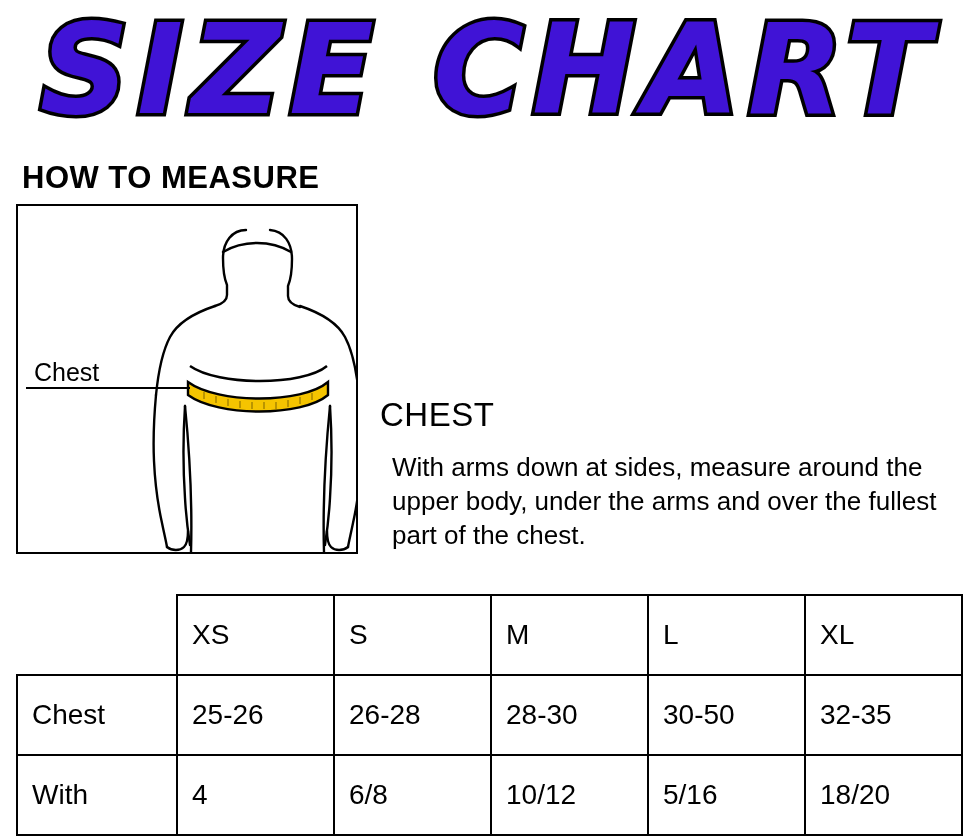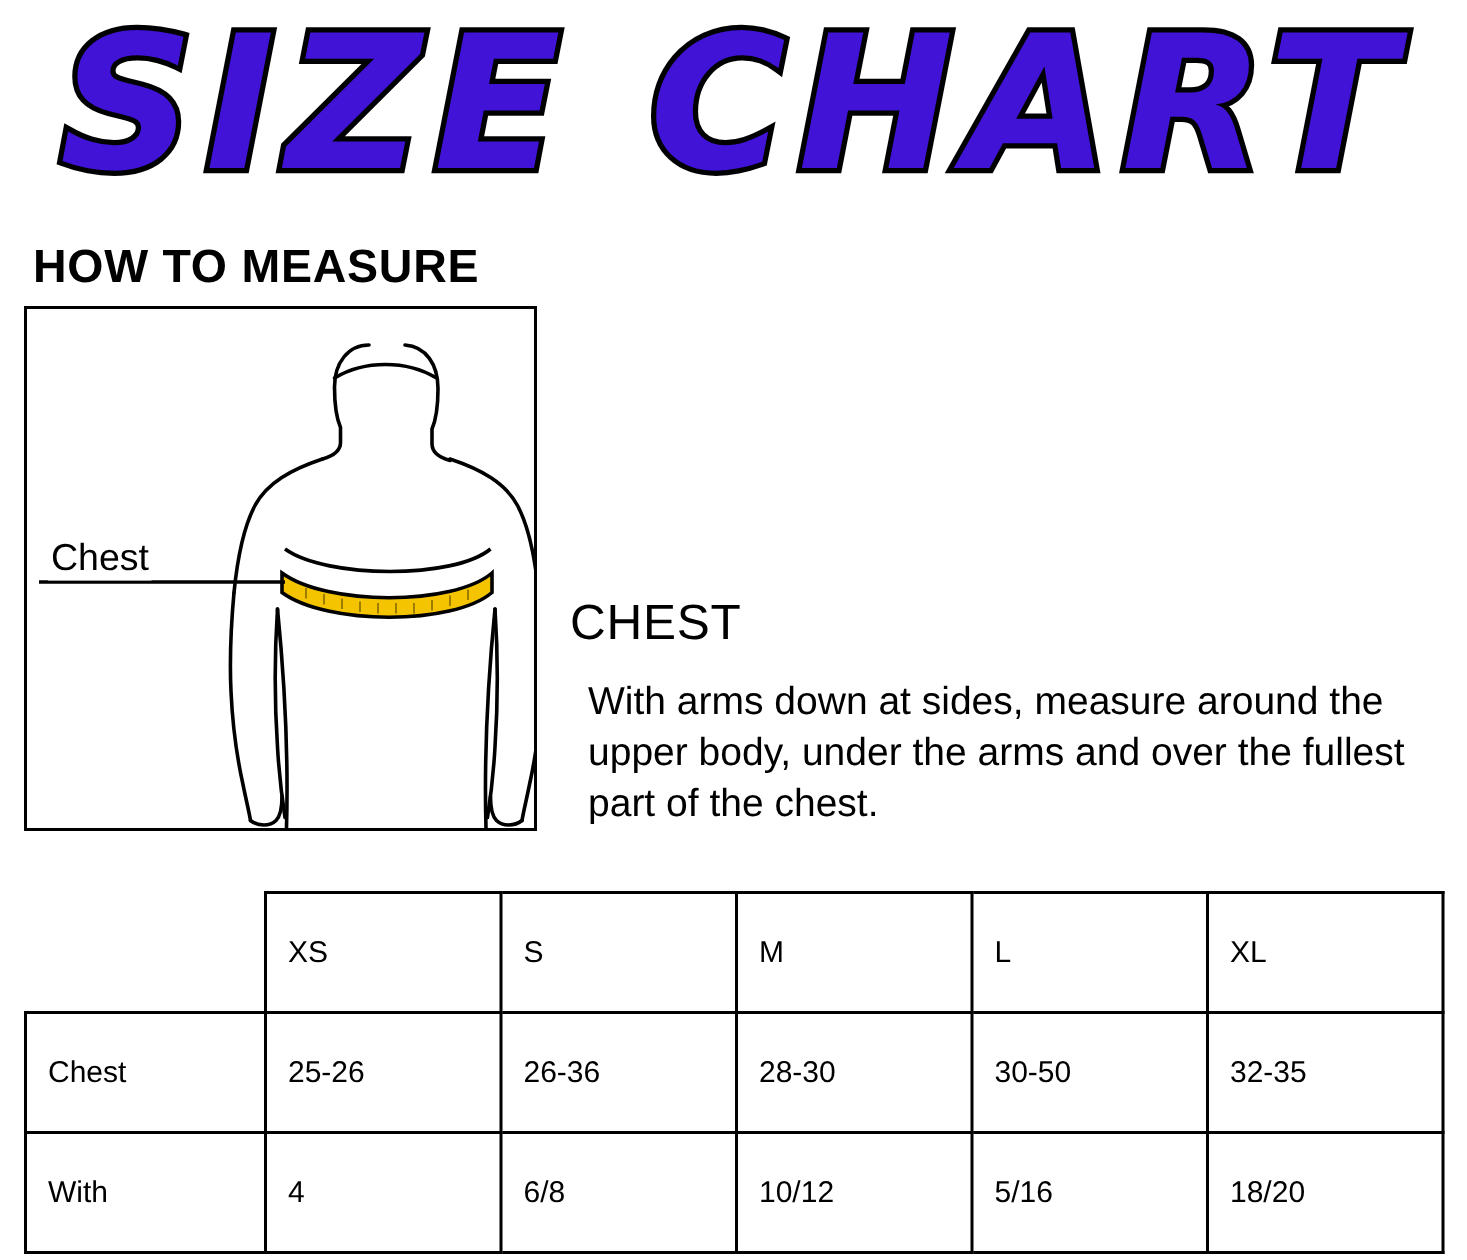--- a/index.html
+++ b/index.html
@@ -104,21 +104,21 @@
   }
   table.size-table {
     border-collapse: collapse;
     table-layout: fixed;
     width: 946px;
   }
   table.size-table td, table.size-table th {
     border: 2px solid #000000;
     height: 80px;
     padding: 0 0 0 14px;
-    font-size: 20px;
+    font-size: 28px;
     font-weight: normal;
     text-align: left;
     vertical-align: middle;
     color: #000000;
     background: #ffffff;
   }
   table.size-table col.c0 { width: 160px; }
   table.size-table col.cx { width: 157px; }
 
   
@@ -203,21 +203,21 @@
           <td class="blank"></td>
           <td>XS</td>
           <td>S</td>
           <td>M</td>
           <td>L</td>
           <td>XL</td>
         </tr>
         <tr>
           <td>Chest</td>
           <td>25-26</td>
-          <td>26-36</td>
+          <td>26-28</td>
           <td>28-30</td>
           <td>30-50</td>
           <td>32-35</td>
         </tr>
         <tr>
           <td>With</td>
           <td>4</td>
           <td>6/8</td>
           <td>10/12</td>
           <td>5/16</td>

